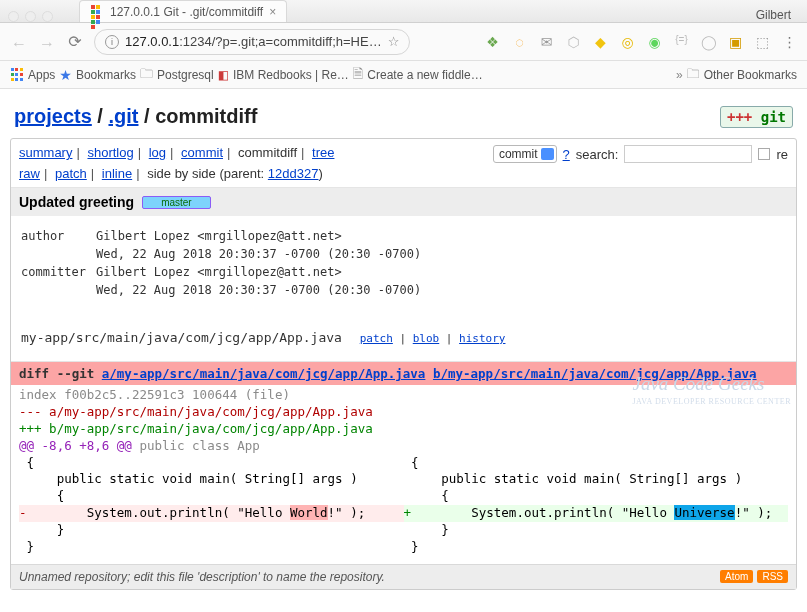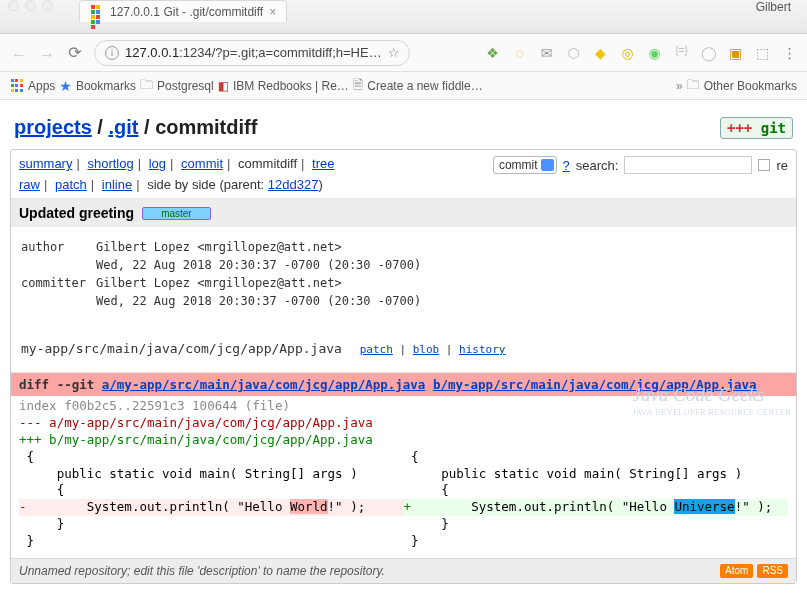--- a/index.html
+++ b/index.html
@@ -1,17 +1,17 @@
 <!DOCTYPE html>
 <html><head>
 <meta charset="utf-8">
 <style>
   *{box-sizing:border-box;margin:0;padding:0}
   body{font-family:-apple-system,BlinkMacSystemFont,"Segoe UI",Arial,sans-serif;font-size:13px;background:#fff;width:807px;height:612px;overflow:hidden}
-  .titlebar{height:34px;background:linear-gradient(#f5f5f5,#e8e8e8);border-bottom:1px solid #d0d0d0;display:flex;align-items:flex-start;padding:0 8px}
+  .titlebar{height:23px;background:linear-gradient(#f5f5f5,#e8e8e8);border-bottom:1px solid #d0d0d0;display:flex;align-items:flex-end;padding:0 8px}
   .tl-dot{width:11px;height:11px;border-radius:50%;background:#eee;border:1px solid #ddd;margin-right:6px}
   .tab{background:#fcfcfc;border:1px solid #d9d9d9;border-bottom:none;border-radius:4px 4px 0 0;height:22px;display:flex;align-items:center;padding:0 10px;margin-left:20px;font-size:12px;color:#555;gap:6px}
   .tab .fav{width:14px;height:14px;display:flex;flex-wrap:wrap}
   .tab .fav span{width:4px;height:4px;margin:.5px}
   .tab .x{color:#888;font-size:12px}
   .user{margin-left:auto;font-size:12px;color:#555;padding-right:8px}
   .toolbar{height:38px;border-bottom:1px solid #e0e0e0;display:flex;align-items:center;padding:0 10px;gap:10px;background:#fafafa}
   .tb-ico{color:#818181;font-size:16px;width:18px;text-align:center}
   .tb-ico.light{color:#c8c8c8}
   .addr{flex:0 0 305px;height:26px;border:1px solid #d6d6d6;border-radius:14px;display:flex;align-items:center;padding:0 10px;font-size:13px;color:#666;gap:6px}
@@ -61,21 +61,21 @@
   .grn{color:#008400}
   .pur{color:#9522b8}
   .row{display:flex}
   .col{flex:1;white-space:pre}
   .hl-del{background:#ffb4b4}
   .hl-add{background:#0ea5e9}
   .minus{color:#b00000}
   .plus{color:#008400}
   .watermark{position:absolute;right:5px;top:-14px;font-size:19px;color:#c7d8e8;font-style:italic;font-family:Georgia,serif;pointer-events:none}
   .watermark small{font-size:8px;letter-spacing:.5px;display:block;font-style:normal;color:#d2ddea}
-  .footer{display:flex;background:#ededed;border-top:1px solid #d9d9d9;padding:5px 8px;font-size:12px;font-style:italic;color:#555}
+  .footer{display:flex;align-items:center;background:#ededed;border-top:1px solid #d9d9d9;padding:5px 8px;font-size:12px;font-style:italic;color:#555}
   .feed{margin-left:auto;display:flex;gap:4px}
   .feed span{background:#ff7e00;color:#fff;font-size:10px;font-style:normal;padding:1px 5px;border-radius:2px}
 </style>
 </head>
 <body>
 
 <div class="titlebar">
   <span class="tl-dot"></span>
   <span class="tl-dot"></span>
   <span class="tl-dot"></span>
@@ -240,20 +240,21 @@
 
     <div class="diff">
       <div class="diffhead">
         <span>diff --git </span><a>a/my-app/src/main/java/com/jcg/app/App.java</a> <a>b/my-app/src/main/java/com/jcg/app/App.java</a>
       </div>
       <div class="dbody">
         <div class="watermark"><span>Java Code Geeks</span><small>JAVA DEVELOPER RESOURCE CENTER</small></div>
         <div><span class="gray">index f00b2c5..22591c3 100644 </span><span class="gray">(file)</span></div>
         <div class="red"><span>--- a/</span><span>my-app/src/main/java/com/jcg/app/App.java</span></div>
         <div class="grn"><span>+++ b/</span><span>my-app/src/main/java/com/jcg/app/App.java</span></div>
+        <div><span class="pur">@@ -8,6 +8,6 @@</span><span class="gray"> public class App</span></div>
         <div class="row">
             <div class="col"> {</div>
             <div class="col"> {</div>
           </div>
         <div class="row">
             <div class="col">     public static void main( String[] args )</div>
             <div class="col">     public static void main( String[] args )</div>
           </div>
         <div class="row">
             <div class="col">     {</div>

